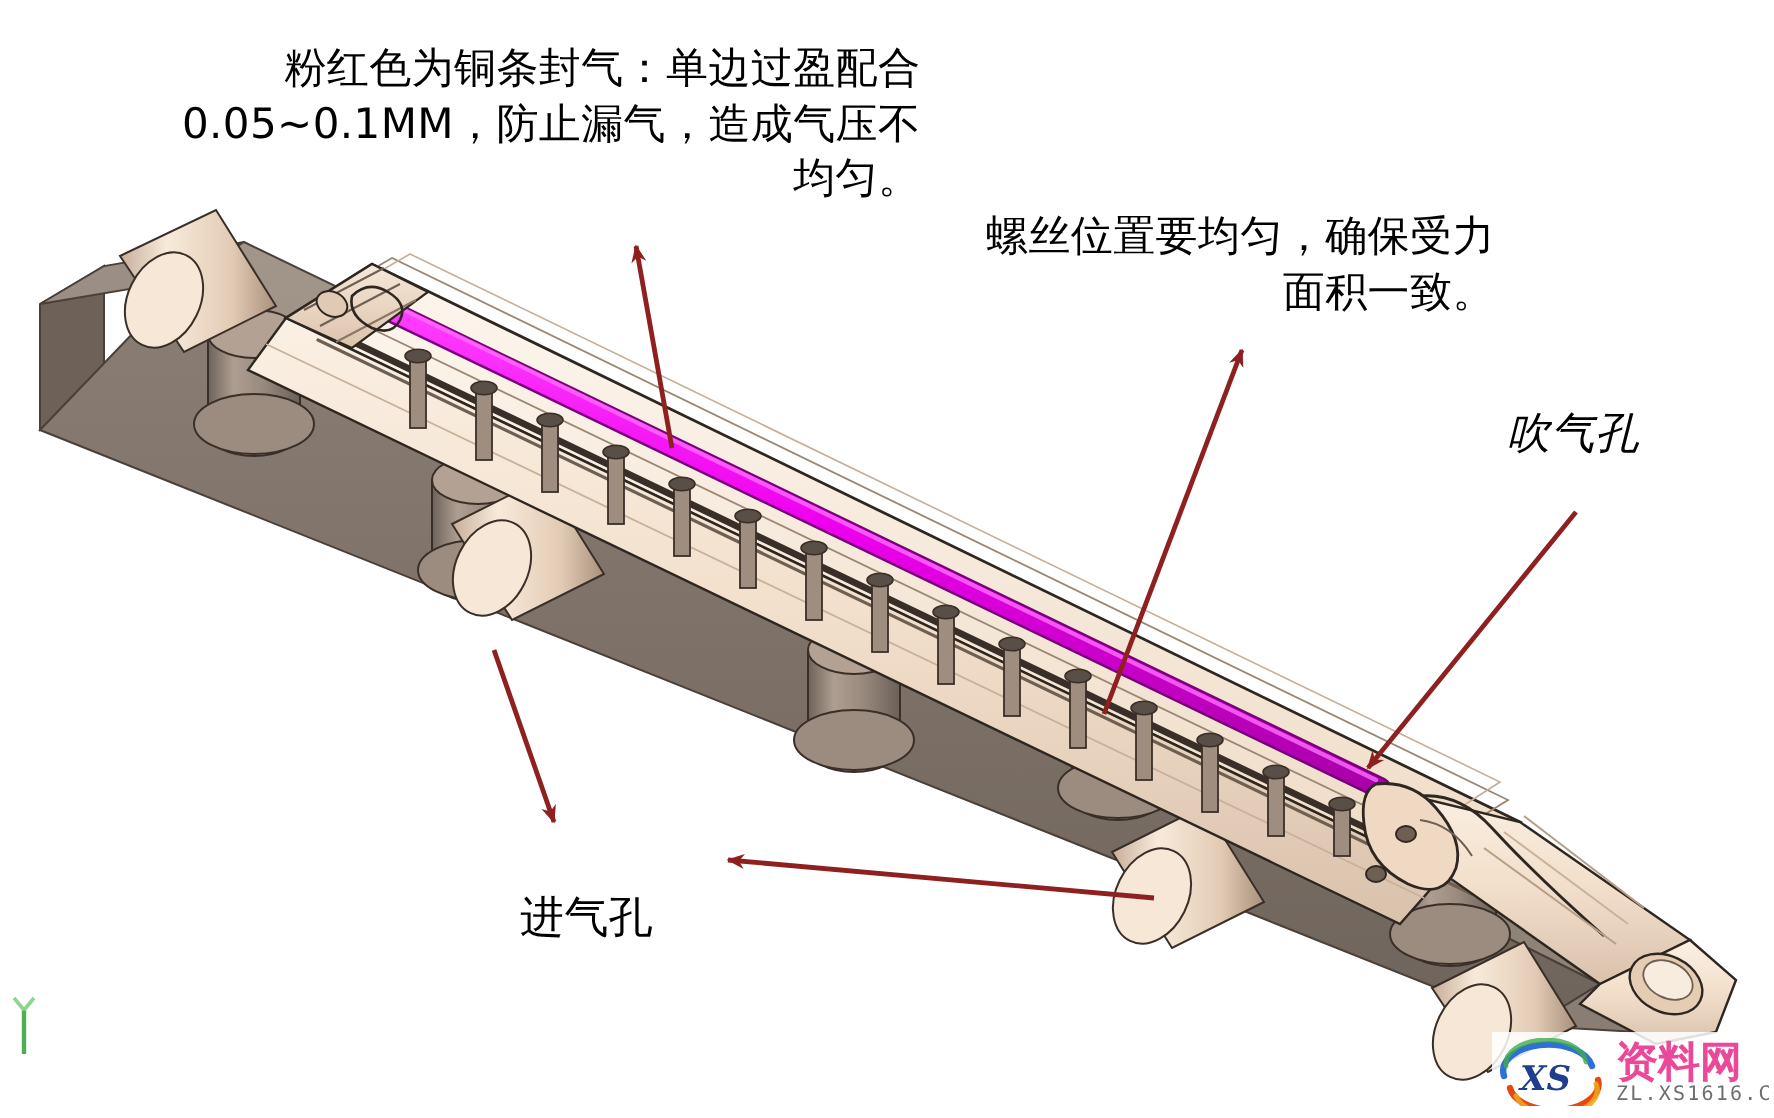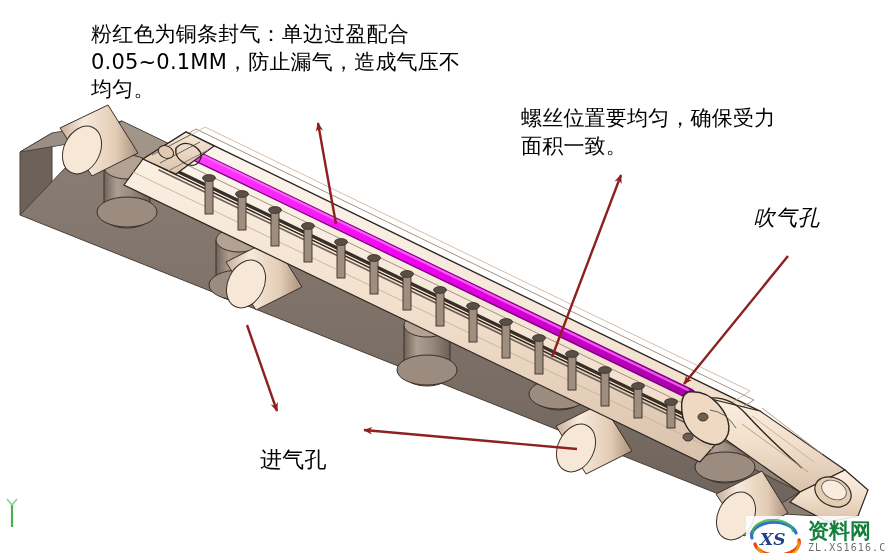--- a/index.html
+++ b/index.html
@@ -7,34 +7,34 @@
   body{width:887px;height:559px;overflow:hidden;position:relative;
        font-family:"Liberation Sans","DejaVu Sans",sans-serif;}
 
   #stage{position:absolute;left:0;top:0;width:887px;height:559px;background:#ffffff;overflow:hidden;}
 
   
   #model{position:absolute;left:0;top:0;width:887px;height:559px;}
 
   
   .anno{position:absolute;color:#000;white-space:pre;line-height:1.32;
-        font-size:21px;letter-spacing:.2px;font-family:"DejaVu Sans","Liberation Sans",sans-serif;}
+        font-size:21px;letter-spacing:.2px;font-family:"DejaVu Sans","Liberation Sans",sans-serif;text-align:right;}
   #anno-seal{left:91px;top:21px;}
-  #anno-screw{left:493px;top:105px;margin-left:28px;}
+  #anno-screw{left:493px;top:105px;}
   #anno-blow{left:753px;top:203px;font-size:22px;font-style:italic;}
   #anno-intake{left:260px;top:413px;font-size:22px;margin-top:32px;}
 
   
   #axis{position:absolute;left:4px;top:497px;width:40px;height:40px;}
 
   
   #wm{position:absolute;left:746px;top:516px;width:142px;height:42px;
       background:rgba(255,255,255,.86);overflow:hidden;}
   #wm-logo{position:absolute;left:2px;top:3px;width:60px;height:34px;}
-  #wm-cn{position:absolute;left:62px;top:1px;font-size:21px;font-weight:bold;color:#15803d;
+  #wm-cn{position:absolute;left:62px;top:1px;font-size:21px;font-weight:bold;color:#ec4899;
          font-family:"DejaVu Sans","Liberation Sans",sans-serif;letter-spacing:0px;}
   #wm-url{position:absolute;left:62px;top:26px;font-size:10px;color:#6e6e6e;letter-spacing:1.1px;
           font-family:"DejaVu Sans Mono","Liberation Mono",monospace;}
 </style>
 </head>
 <body>
 
 <div id="stage">
 
   <svg id="model" viewBox="0 0 887 559" xmlns="http://www.w3.org/2000/svg">

